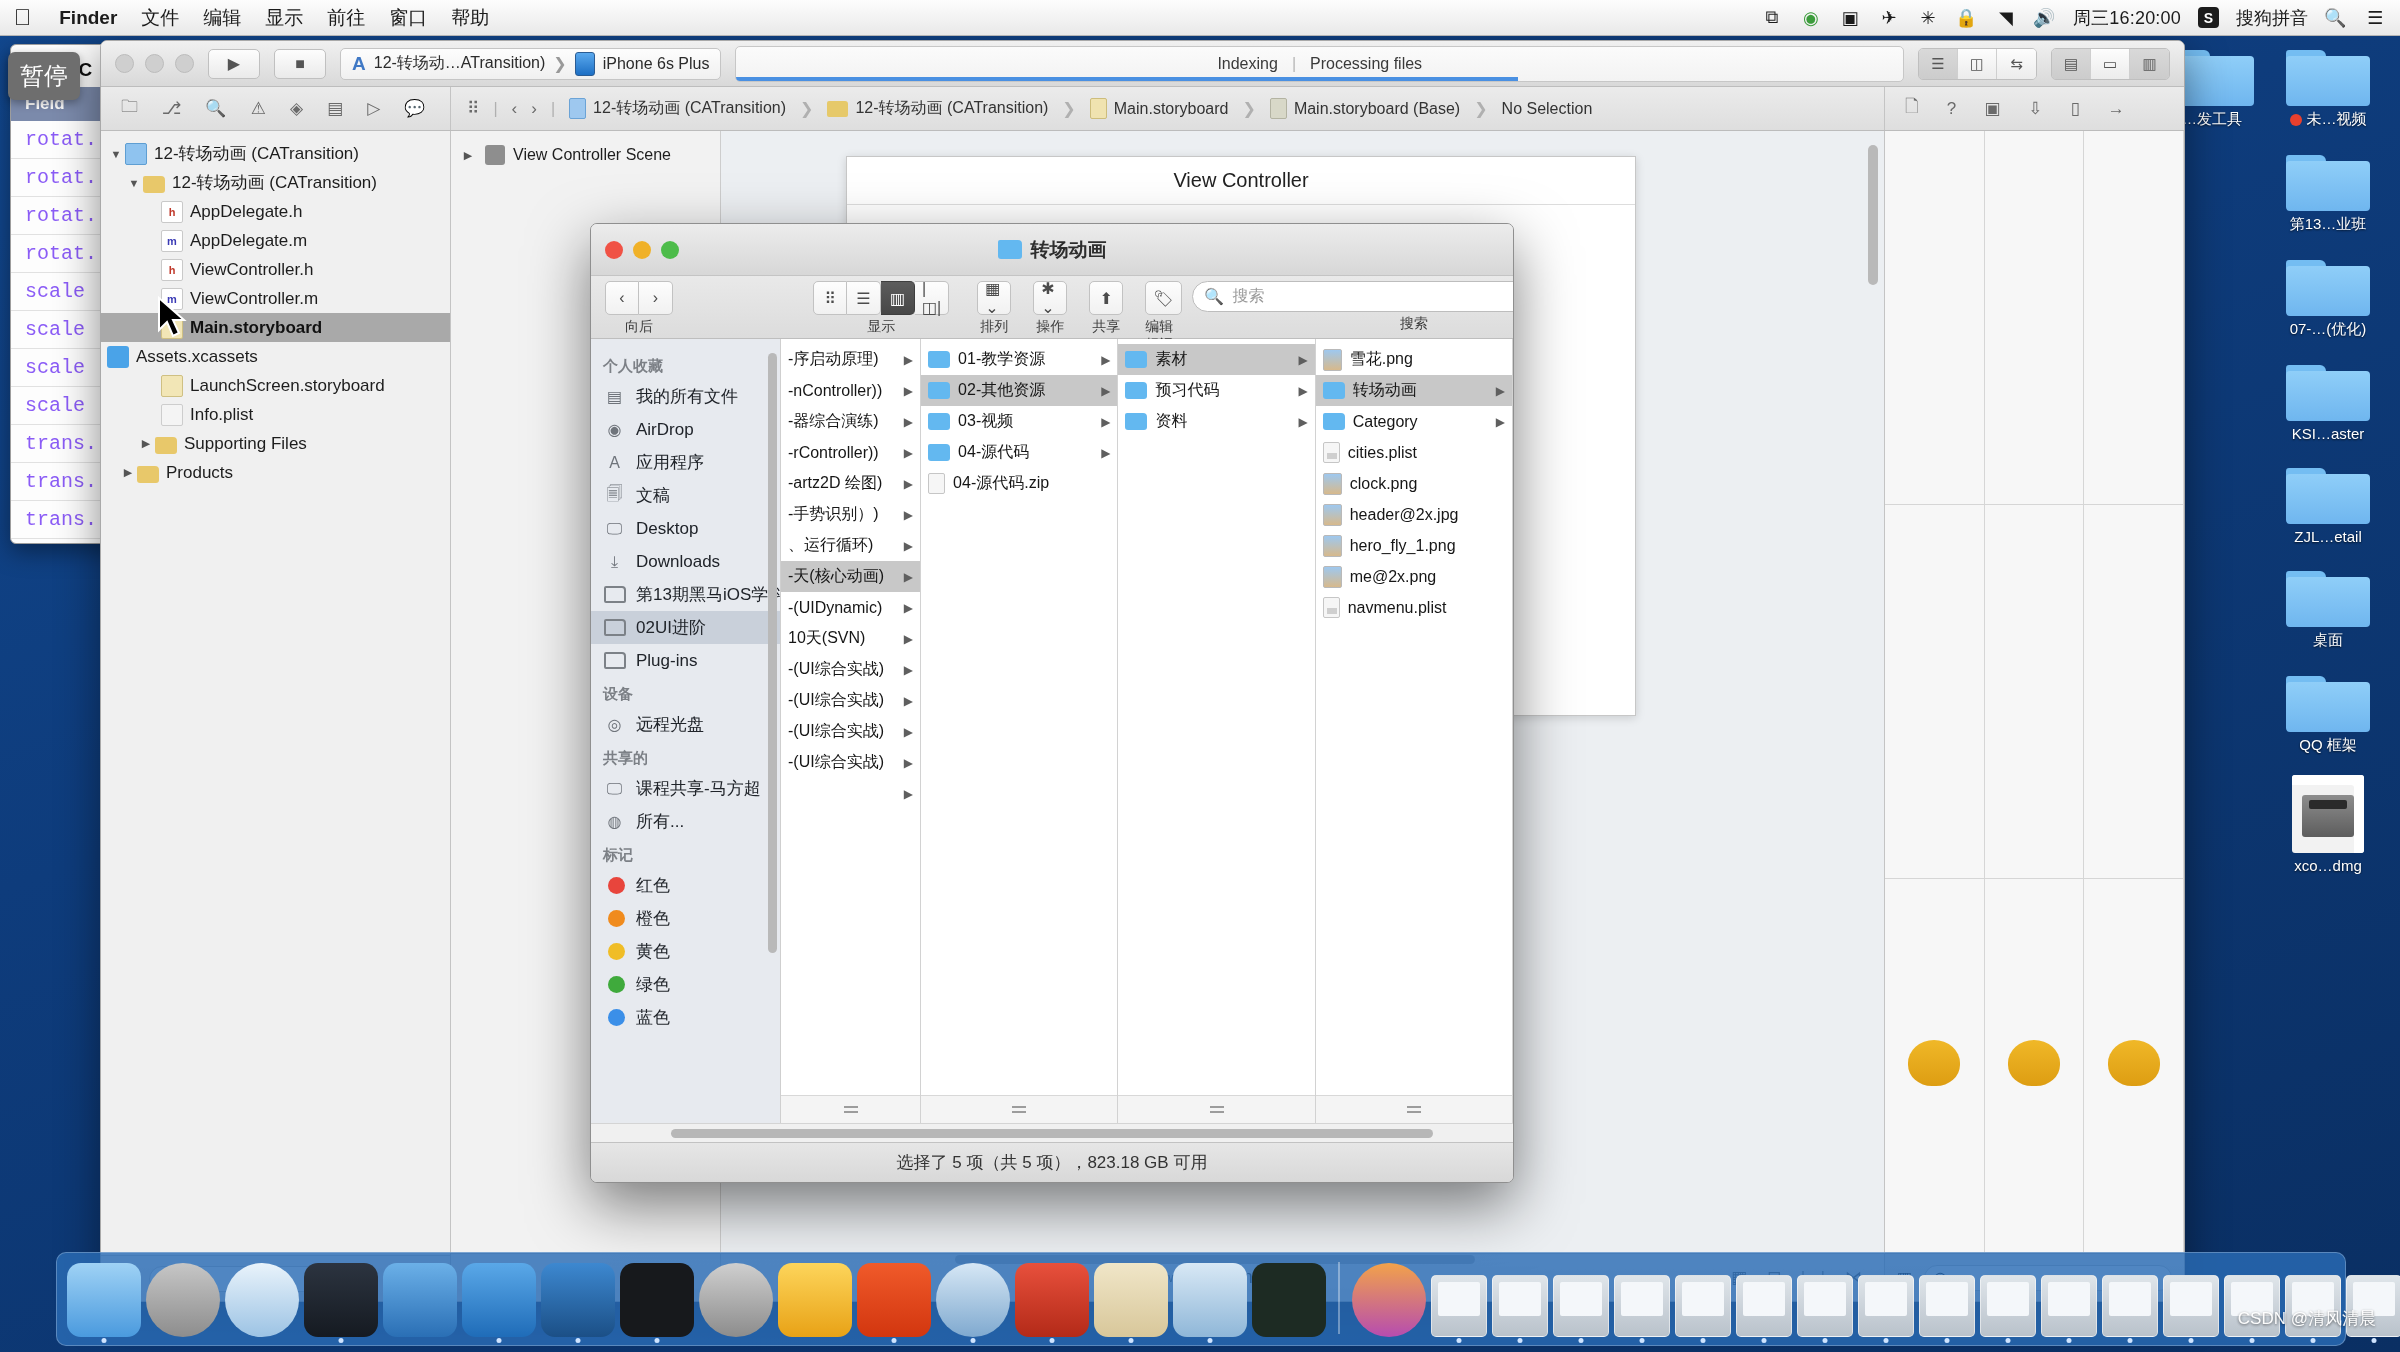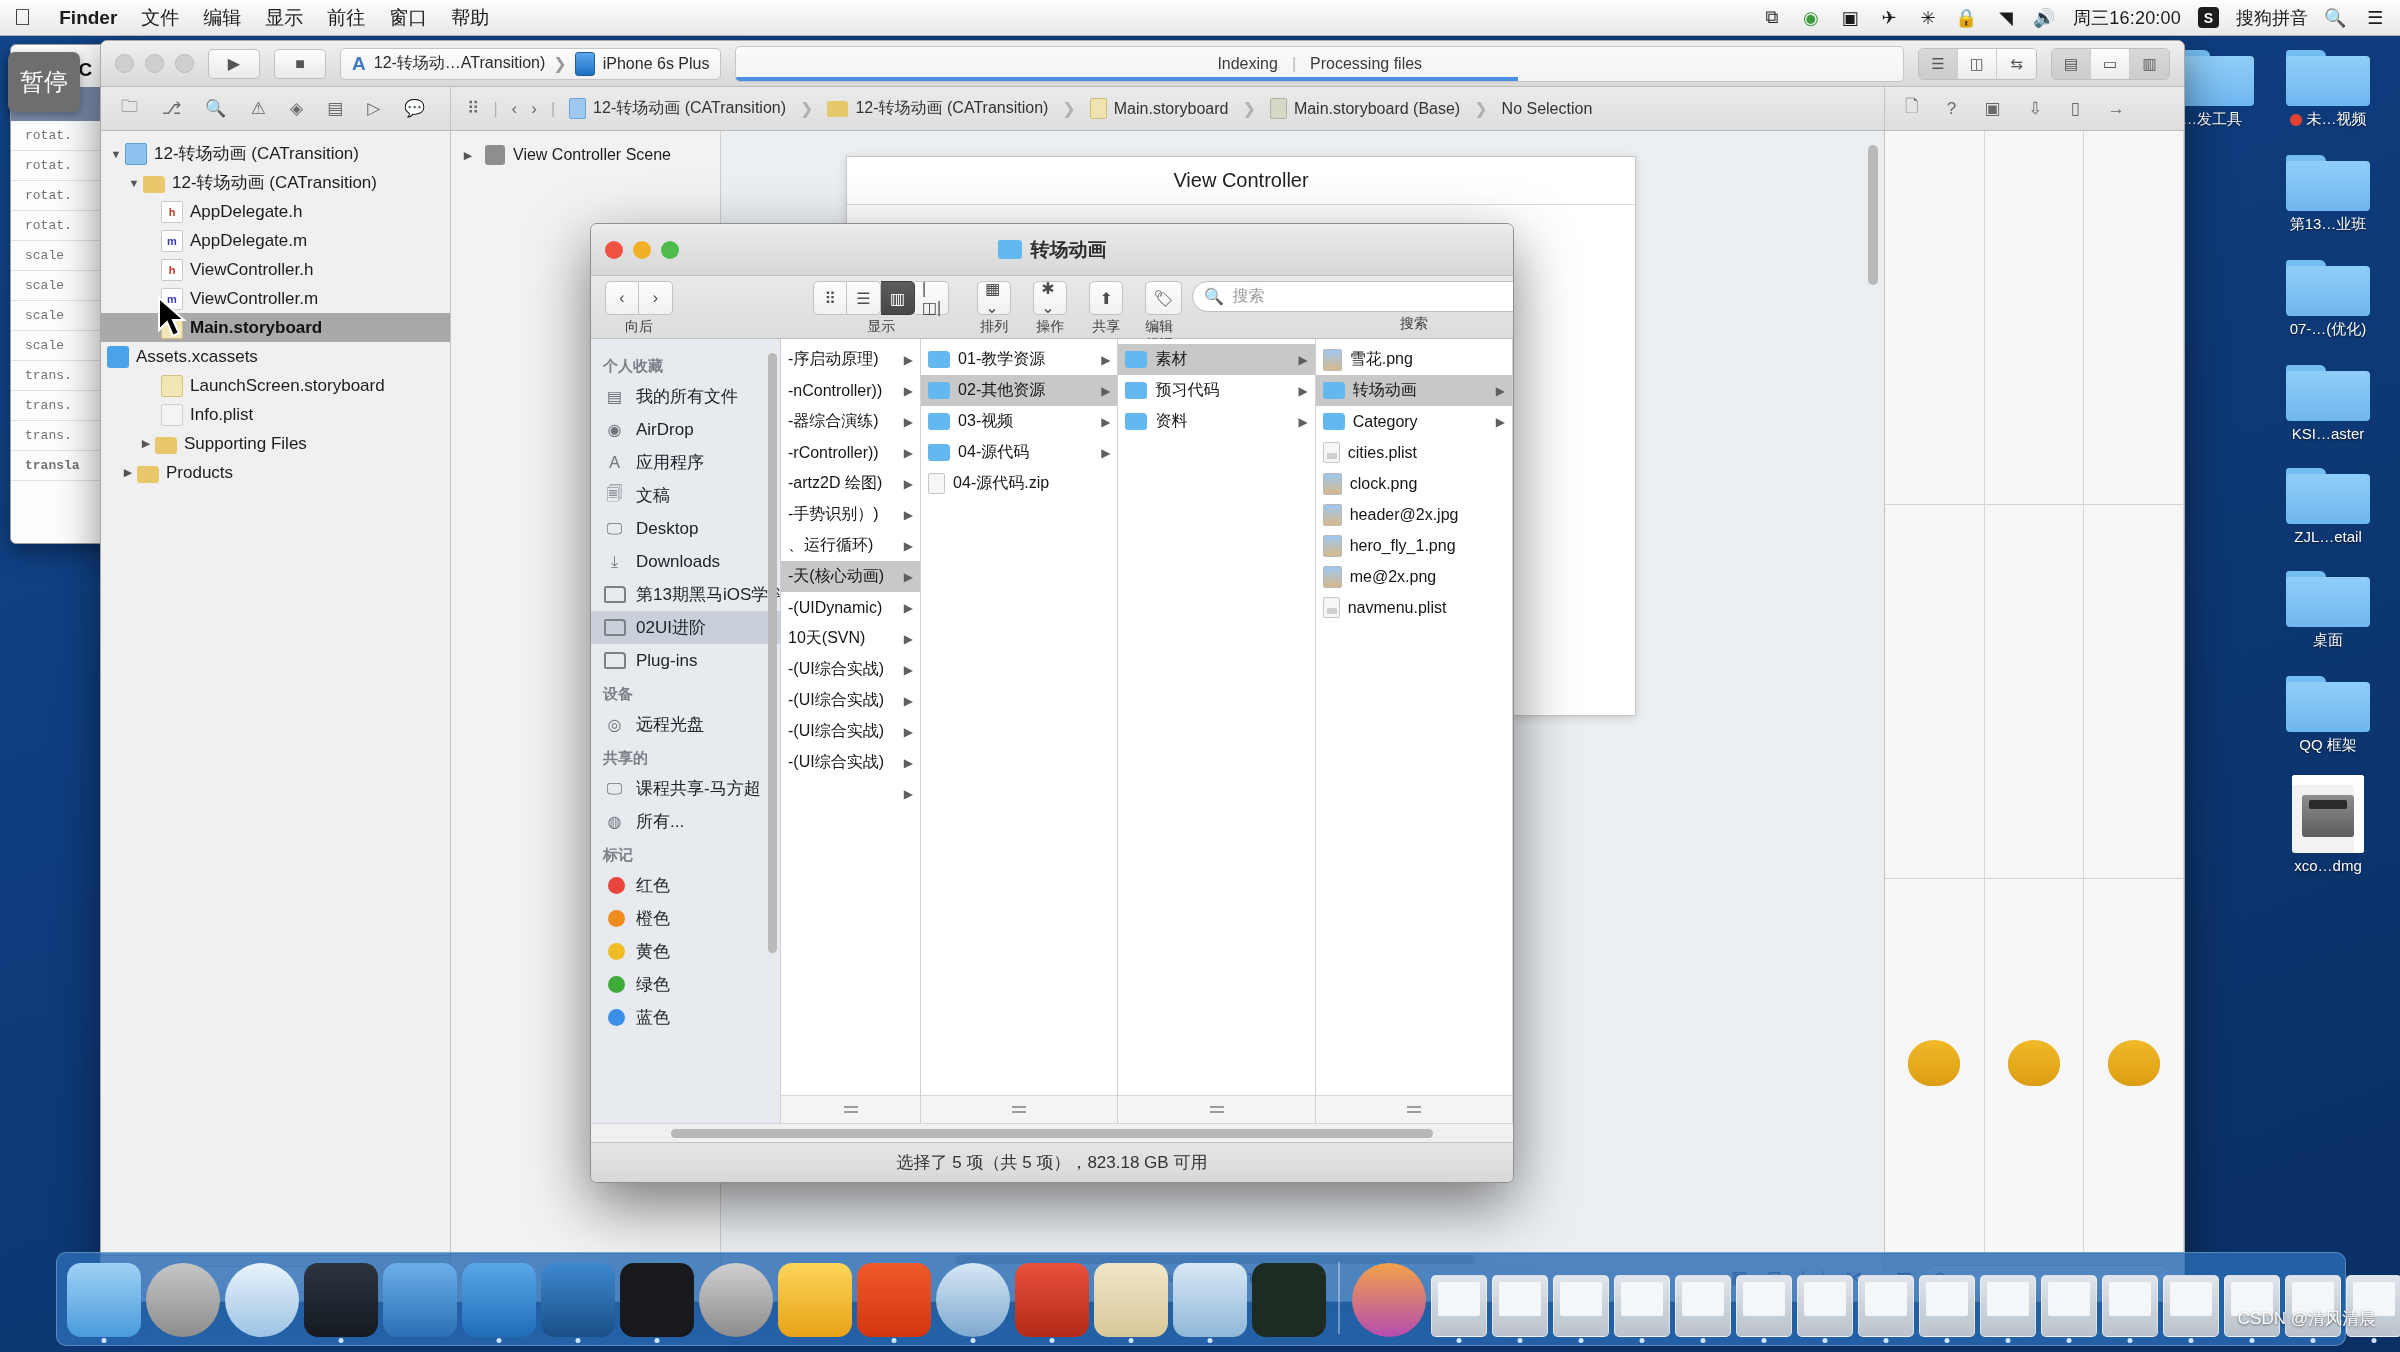--- a/index.html
+++ b/index.html
@@ -155,24 +155,24 @@
   .util-cell{border-right:1px solid #d6d6d6;border-bottom:1px solid #d6d6d6;position:relative;background:#f7f7f7;}
   .util-obj{position:absolute;left:50%;top:50%;transform:translate(-50%,-50%);width:52px;height:52px;}
   .util-circle{width:52px;height:46px;background:linear-gradient(#f0b828,#dd9d12);border-radius:50% 50% 46% 46%;}
   .util-foot{height:48px;border-top:1px solid #c4c4c4;background:linear-gradient(#eeeeee,#e2e2e2);display:flex;align-items:center;padding:0 12px;gap:12px;}
   .util-filter{flex:1;height:26px;background:#fff;border:1px solid #c3c3c3;border-radius:13px;display:flex;align-items:center;padding:0 8px;}
   
   #bgwin{position:absolute;left:10px;top:44px;width:135px;height:500px;background:#fdfdfd;
      border:1px solid #9d9d9d;border-radius:6px;box-shadow:0 8px 24px rgba(0,0,0,.4);z-index:60;overflow:hidden;}
   .bg-title{font-size:19px;font-weight:bold;color:#111;padding:14px 10px 6px 14px;white-space:nowrap;}
   .bg-head{background:#7b8aab;color:#fff;font-weight:bold;font-size:17px;padding:7px 14px;white-space:nowrap;}
-  .bg-row{font-family:"Liberation Mono","DejaVu Sans Mono",monospace;font-size:13px;color:#737373;padding:7px 14px;
+  .bg-row{font-family:"Liberation Mono","DejaVu Sans Mono",monospace;font-size:20px;color:#8b5cf6;padding:7px 14px;
      border-bottom:1px solid #e1e1e1;white-space:nowrap;}
   .bg-row.b{font-weight:bold;}
-  #pausebadge{position:absolute;left:8px;top:52px;width:72px;height:60px;background:#6e6e6e;border-radius:7px;
+  #pausebadge{position:absolute;left:8px;top:52px;width:72px;height:48px;background:#6e6e6e;border-radius:7px;
      display:flex;align-items:center;justify-content:center;color:#fff;font-size:24px;z-index:120;
      box-shadow:0 3px 10px rgba(0,0,0,.35);}
   
   #finder{position:absolute;left:590px;top:223px;width:924px;height:960px;background:#ececec;
      border:1px solid #8f8f8f;border-radius:7px;box-shadow:0 22px 60px rgba(0,0,0,.5);z-index:300;overflow:hidden;
      display:flex;flex-direction:column;}
   .fd-title{height:52px;background:linear-gradient(#ececec,#d7d7d7);display:flex;align-items:center;padding:0 14px;
      position:relative;border-bottom:1px solid #c4c4c4;}
   .fd-traffic{display:flex;gap:10px;}
   .ft{width:18px;height:18px;border-radius:50%;}

